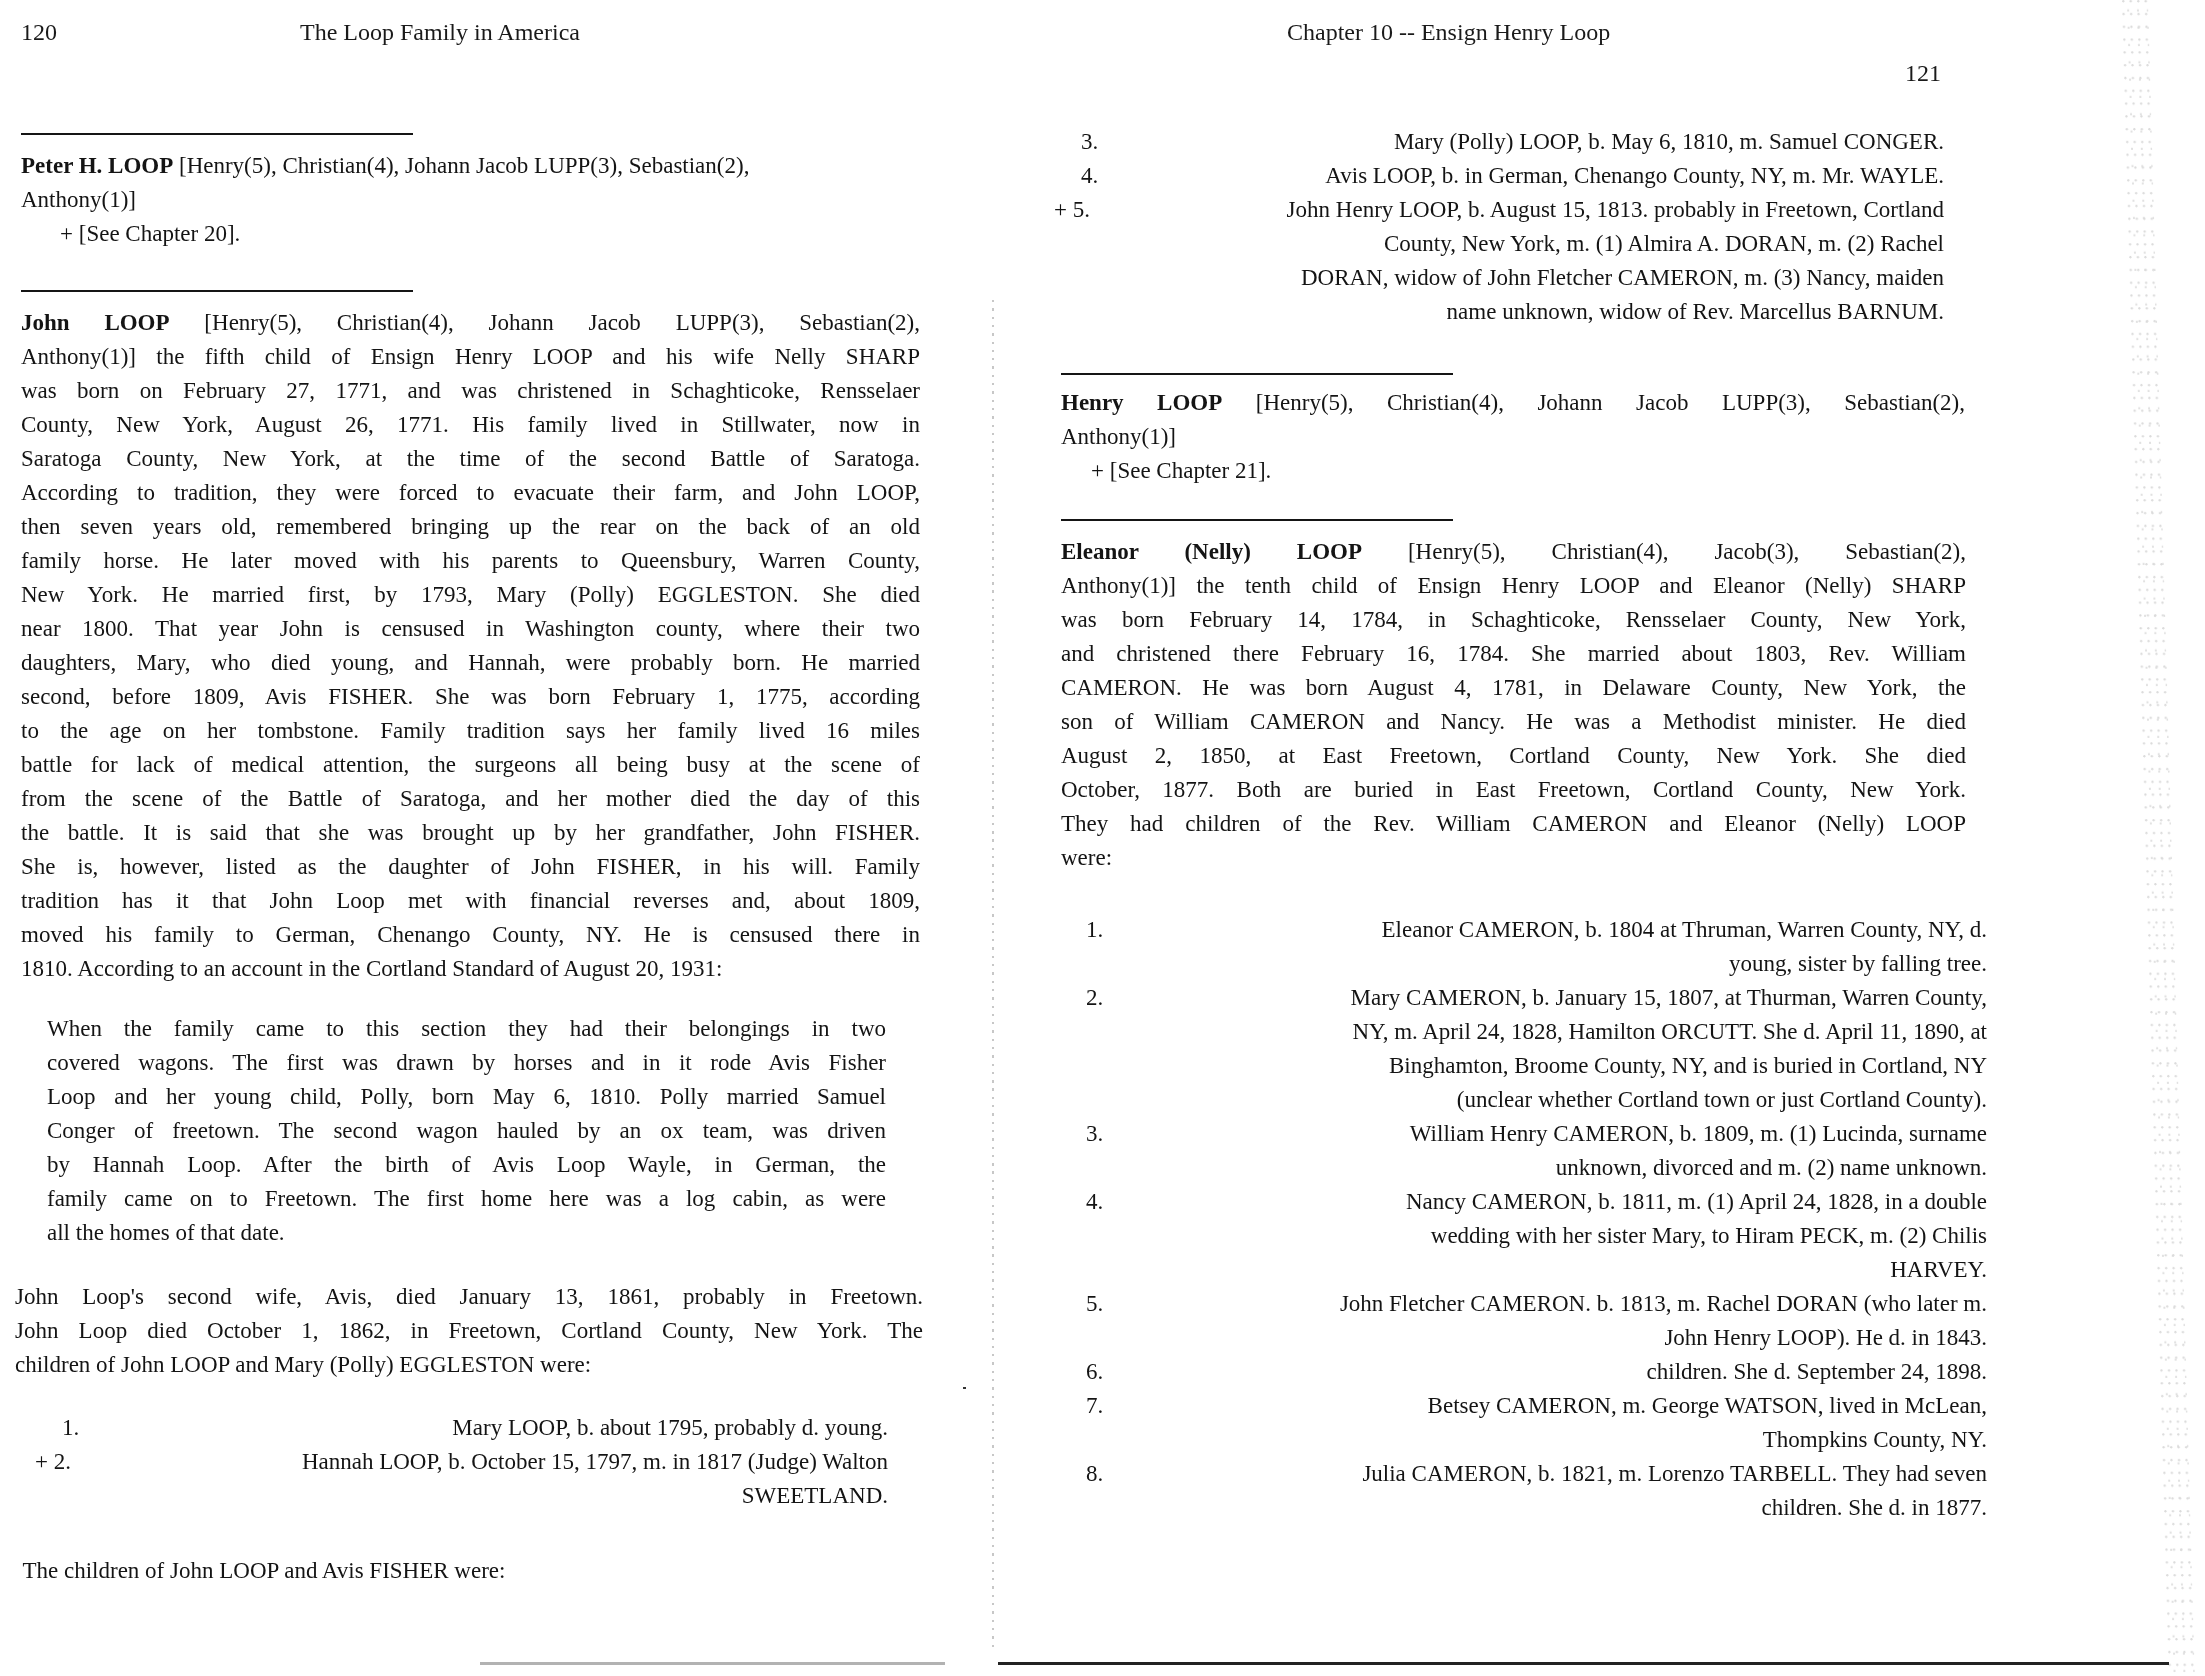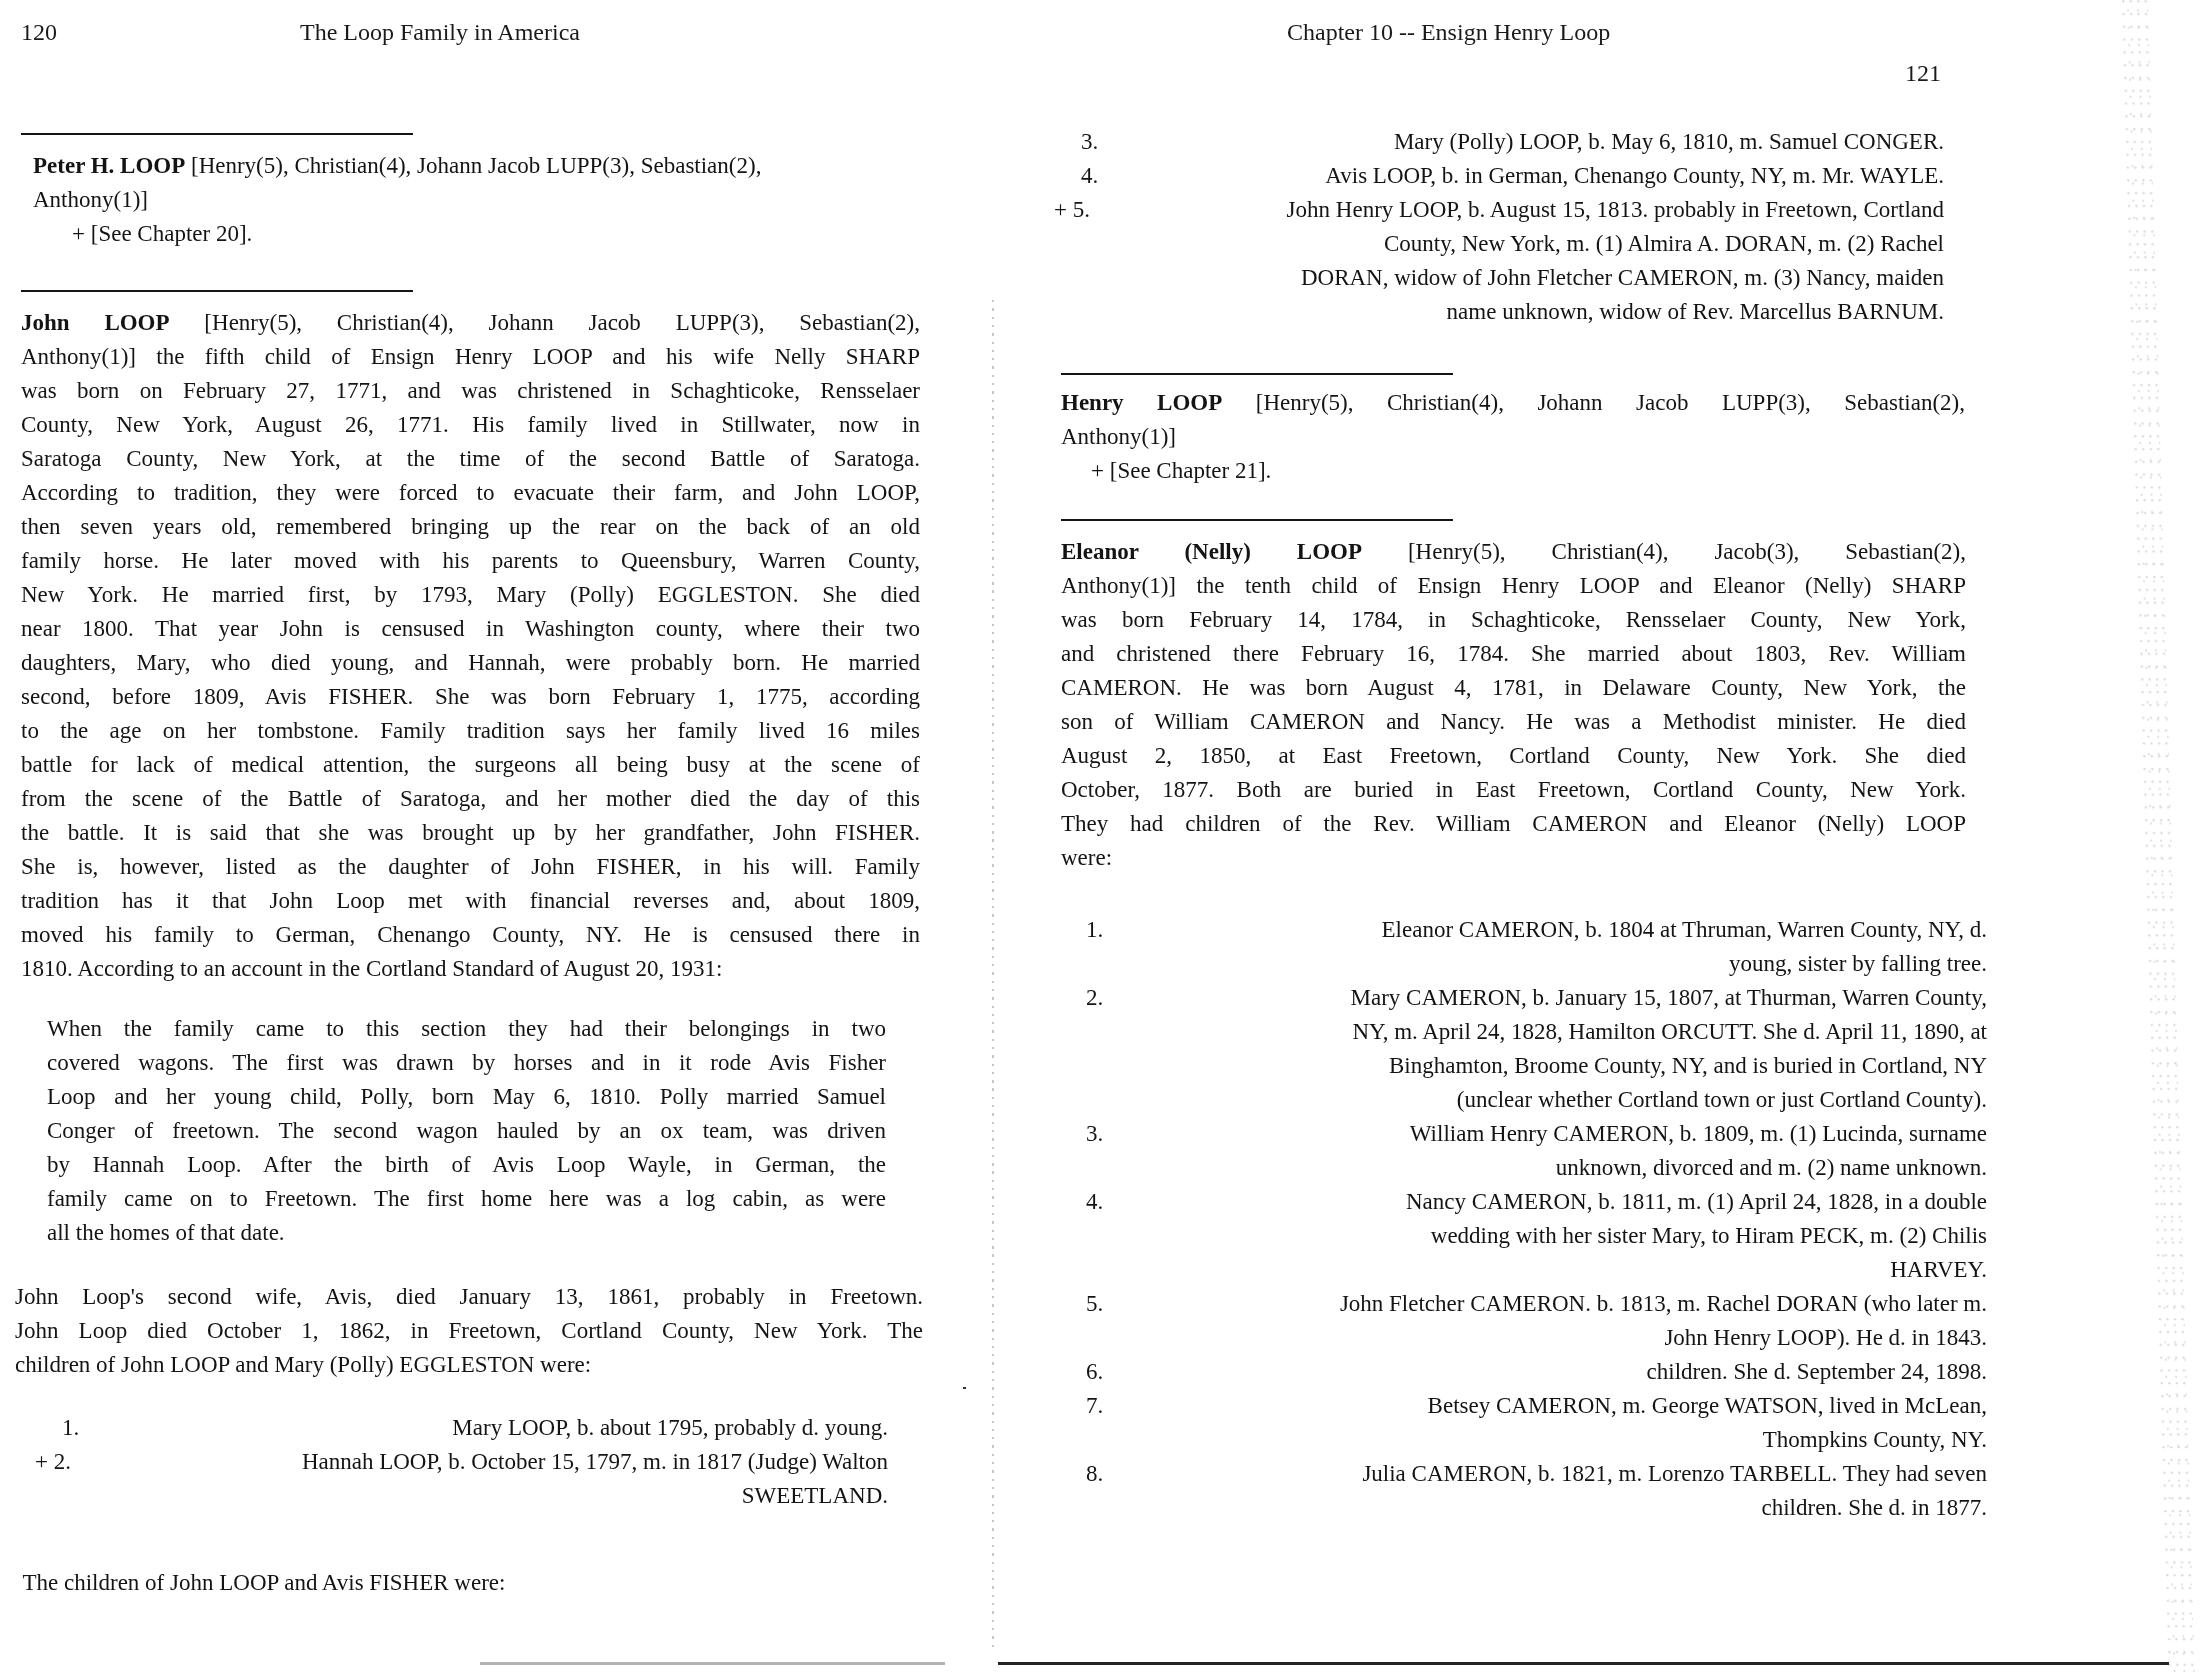--- a/index.html
+++ b/index.html
@@ -44,21 +44,21 @@
 </style>
 </head>
 <body>
 
 <div class="page" id="left-page">
   <div class="folio" style="left:21px;">120</div>
   <div class="running-head" style="left:300px;">The Loop Family in America</div>
 
   <div class="rule" style="left:21px; top:133px; width:392px;"></div>
 
-  <div class="block" style="left:33px; top:149px; width:901px;">
+  <div class="block" style="left:21px; top:149px; width:901px;">
     <span class="line last"><span class="bold">Peter H. LOOP</span><span> [Henry(5), Christian(4), Johann Jacob LUPP(3), Sebastian(2),</span></span>
     <span class="line last">Anthony(1)]</span>
     <span class="plus-line" style="padding-left:39px;">+  [See Chapter 20].</span>
   </div>
 
   <div class="rule" style="left:21px; top:290px; width:392px;"></div>
 
   <div class="block" id="john-block" style="left:21px; top:306px; width:899px;">
     <span class="line"><span class="bold">John  LOOP</span><span> [Henry(5),  Christian(4),  Johann  Jacob  LUPP(3),  Sebastian(2),</span></span>
   <span class="line">Anthony(1)] the fifth child of Ensign Henry LOOP and his wife Nelly SHARP</span>
@@ -107,21 +107,21 @@
       </div>
       <div class="list-item" style="padding-left: 36px;">
         <span class="marker" style="left: -27px;">+ 2.</span>
         <span class="text">
           <span class="ln">Hannah LOOP, b. October 15, 1797, m. in 1817 (Judge) Walton</span>
           <span class="ln">SWEETLAND.</span>
         </span>
       </div>
     </div>
 
-  <div class="block" style="left:22.5px; top:1554px; width:751px;margin-top:12px;">
+  <div class="block" style="left:22.5px; top:1554px; width:751px;">
     <span class="line last">The children of John LOOP and Avis FISHER were:</span>
   </div>
 </div>
 
 <div class="gutter-noise" style="left:992px; top:300px; height:1351px;"></div>
 
 <div class="page" id="right-page">
   <div class="running-head" style="left:289px;">Chapter 10 -- Ensign Henry Loop</div>
   <div class="folio" style="left:907px;margin-top:41px;">121</div>
 

